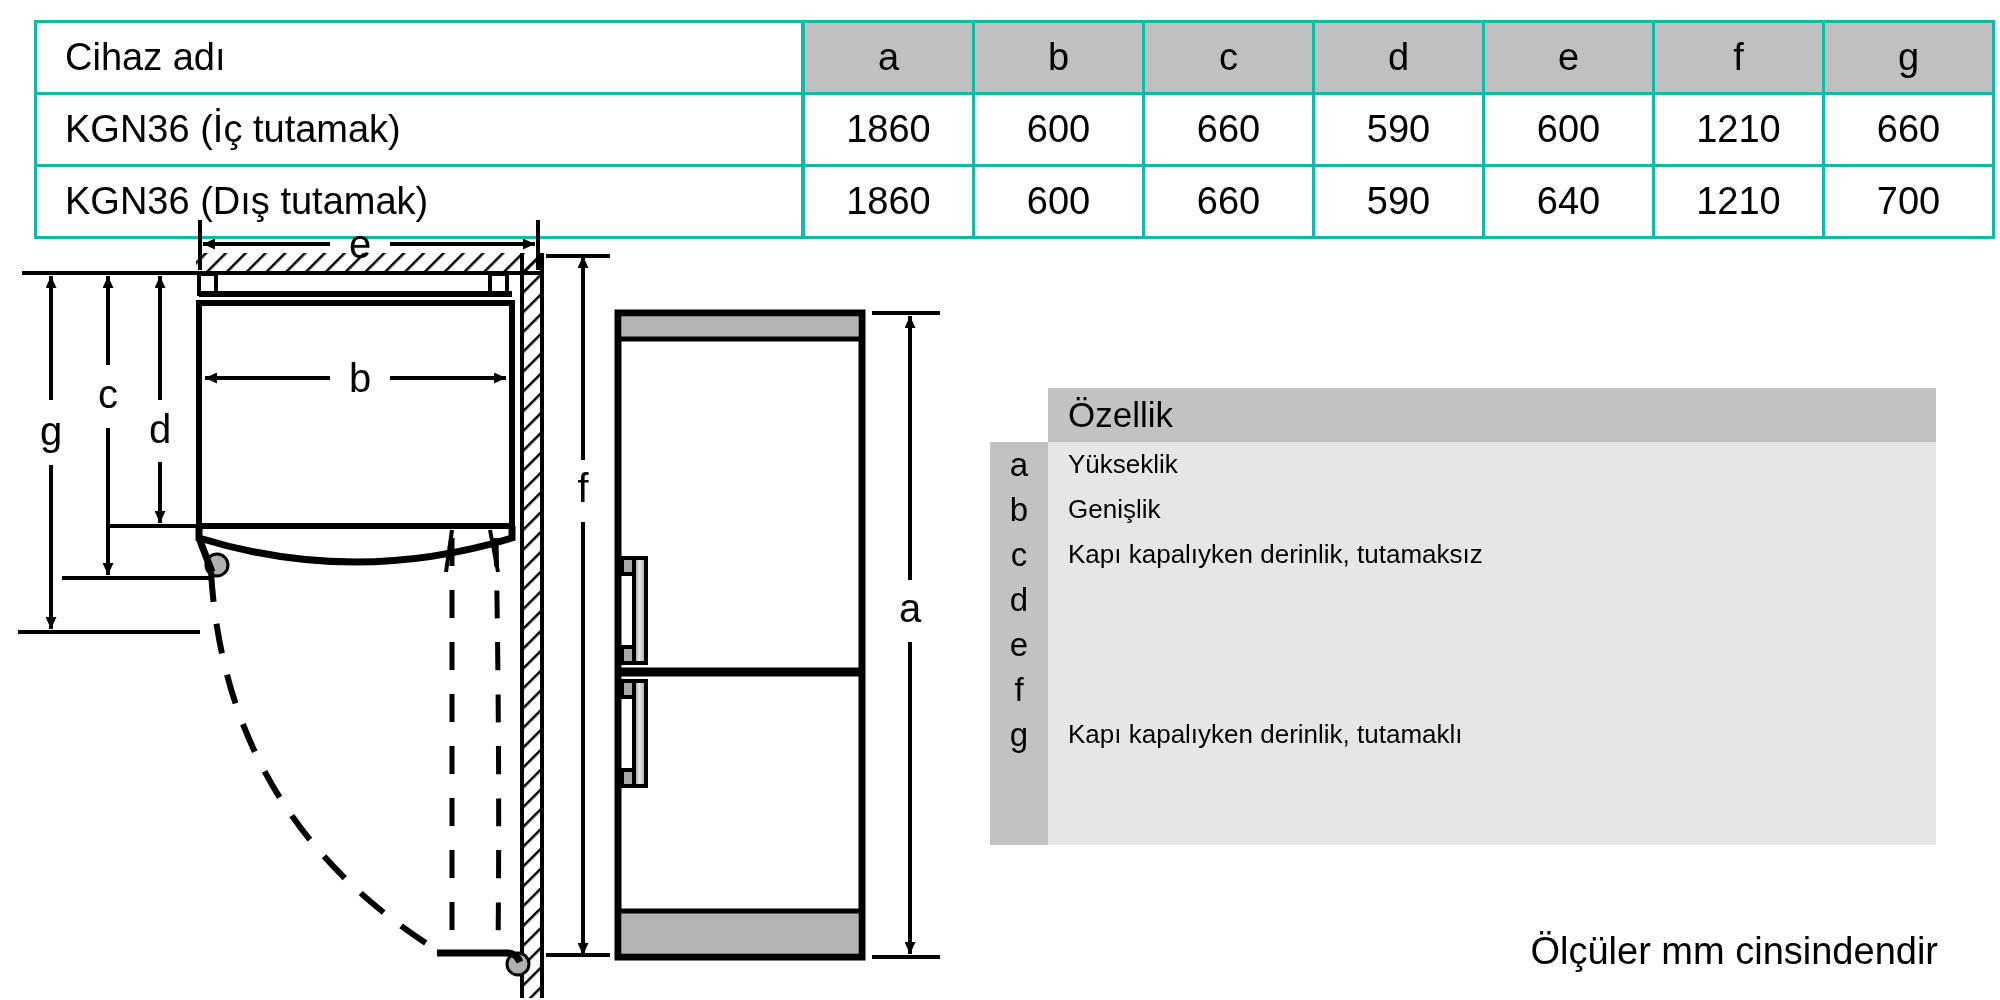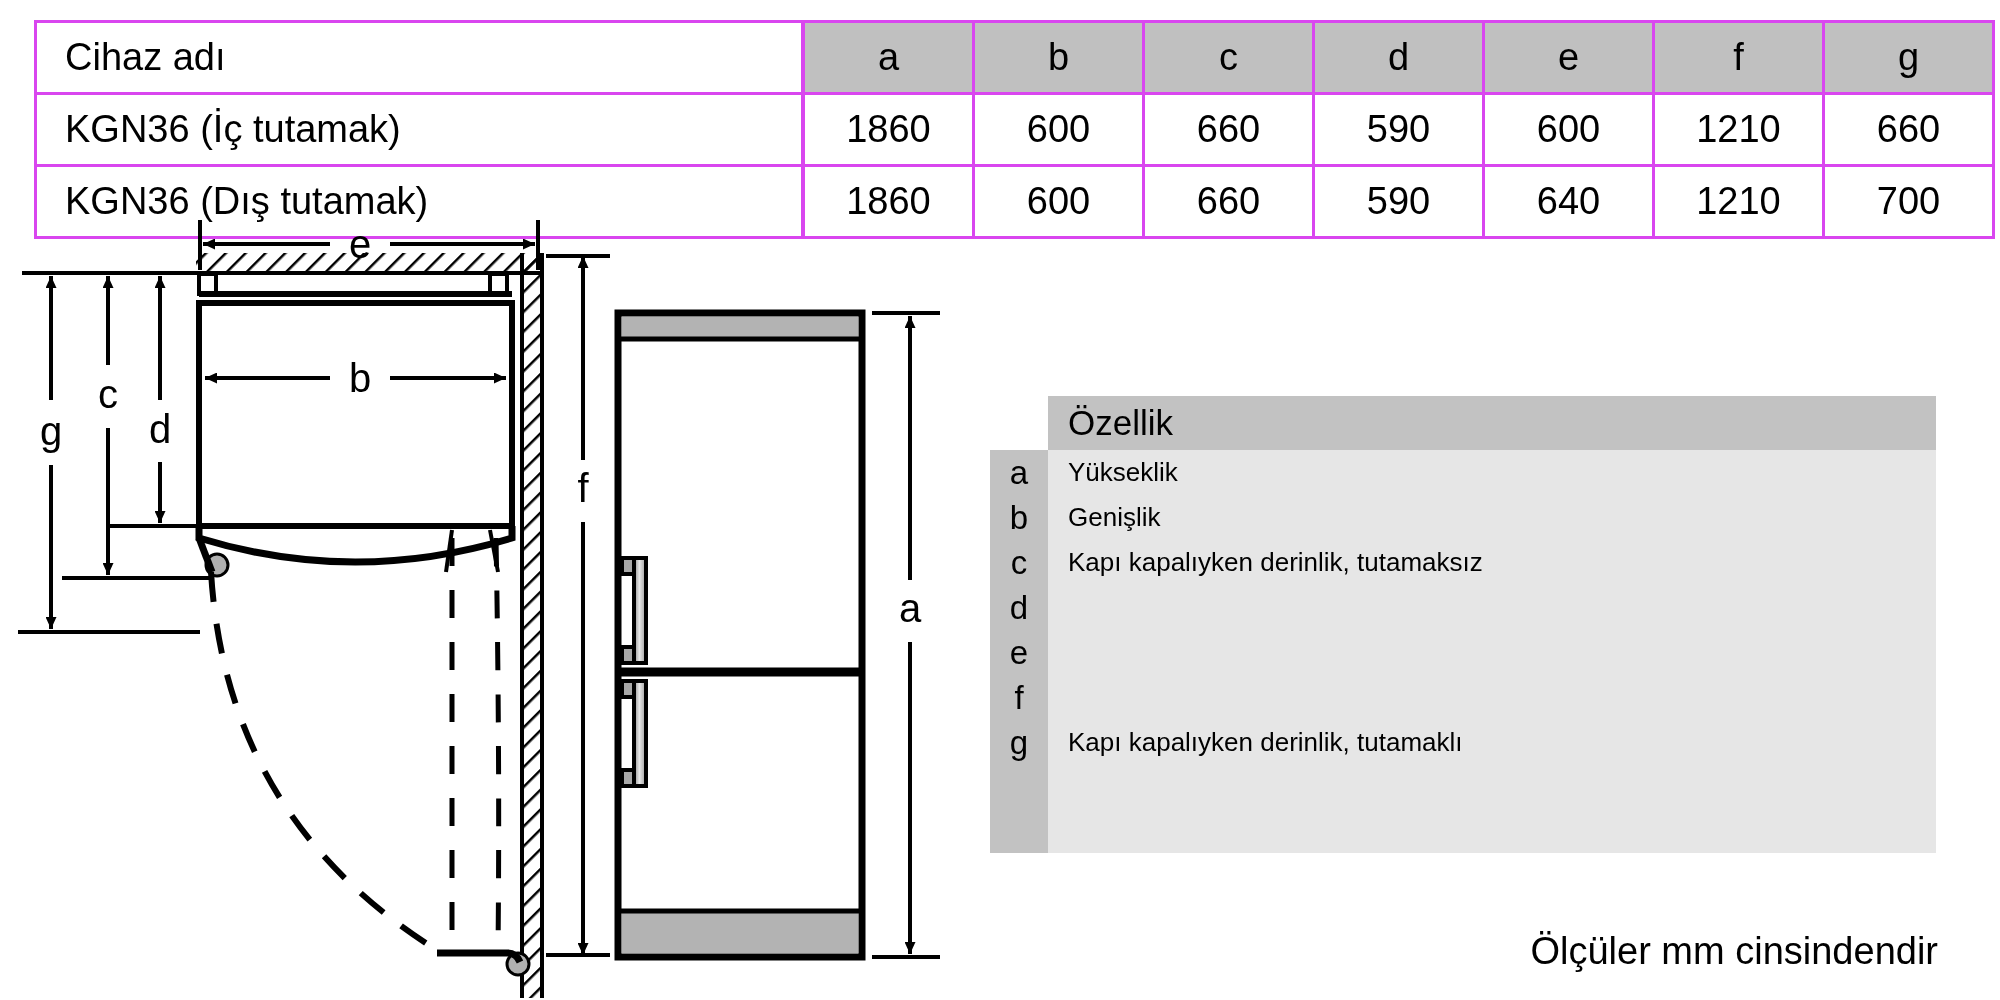--- a/index.html
+++ b/index.html
@@ -19,21 +19,21 @@
   
   #spec-table {
     position: absolute;
     left: 34px;
     top: 20px;
     width: 1904px;
     border-collapse: collapse;
     table-layout: fixed;
   }
   #spec-table td, #spec-table th {
-    border: 3px solid #d946ef;
+    border: 3px solid #14b8a6;
     height: 69px;
     font-weight: normal;
     font-size: 38px;
     text-align: center;
     vertical-align: middle;
     padding: 0;
     background: #ffffff;
   }
   #spec-table td.name-cell {
     text-align: left;
@@ -43,21 +43,21 @@
   }
   #spec-table th.dim-head {
     background: #c0c0c0;
   }
   .col-dim { width: 167px; }
 
   
   #legend-panel {
     position: absolute;
     left: 990px;
-    top: 396px;
+    top: 388px;
     width: 946px;
     height: 341px;
   }
   #legend-letters-bg {
     position: absolute;
     left: 0;
     top: 54px;
     width: 58px;
     height: 403px;
     background: #c2c2c2;

